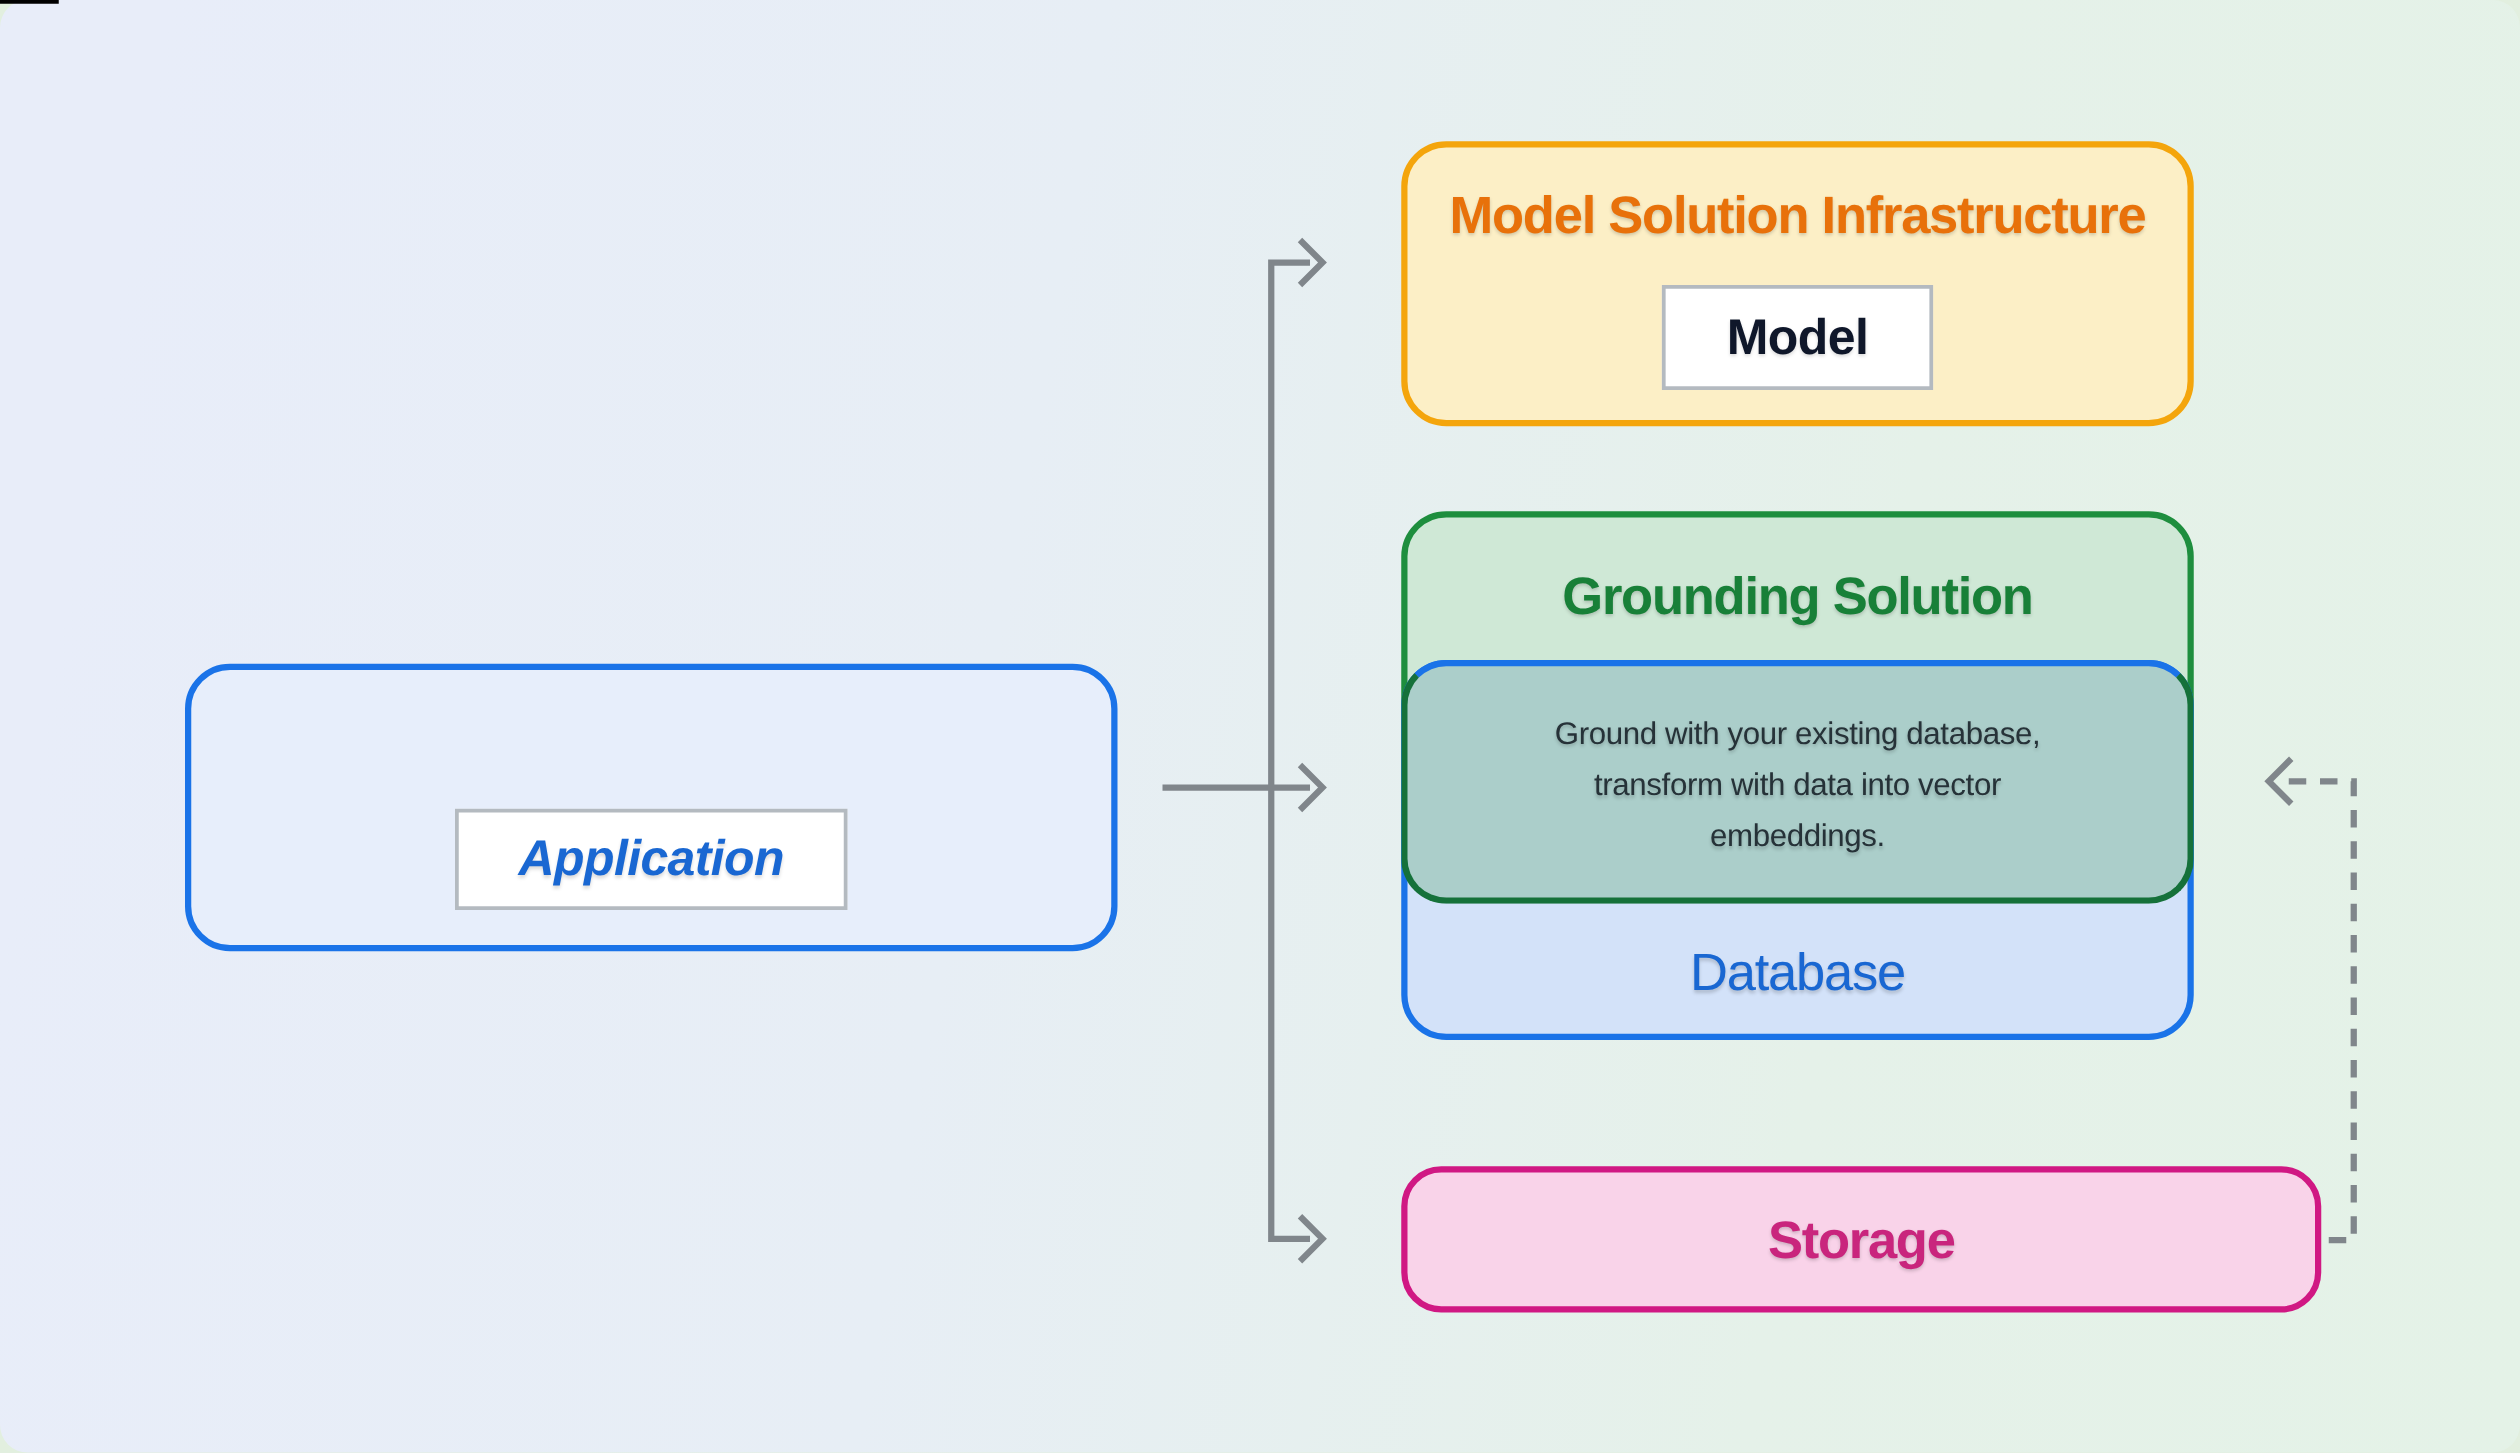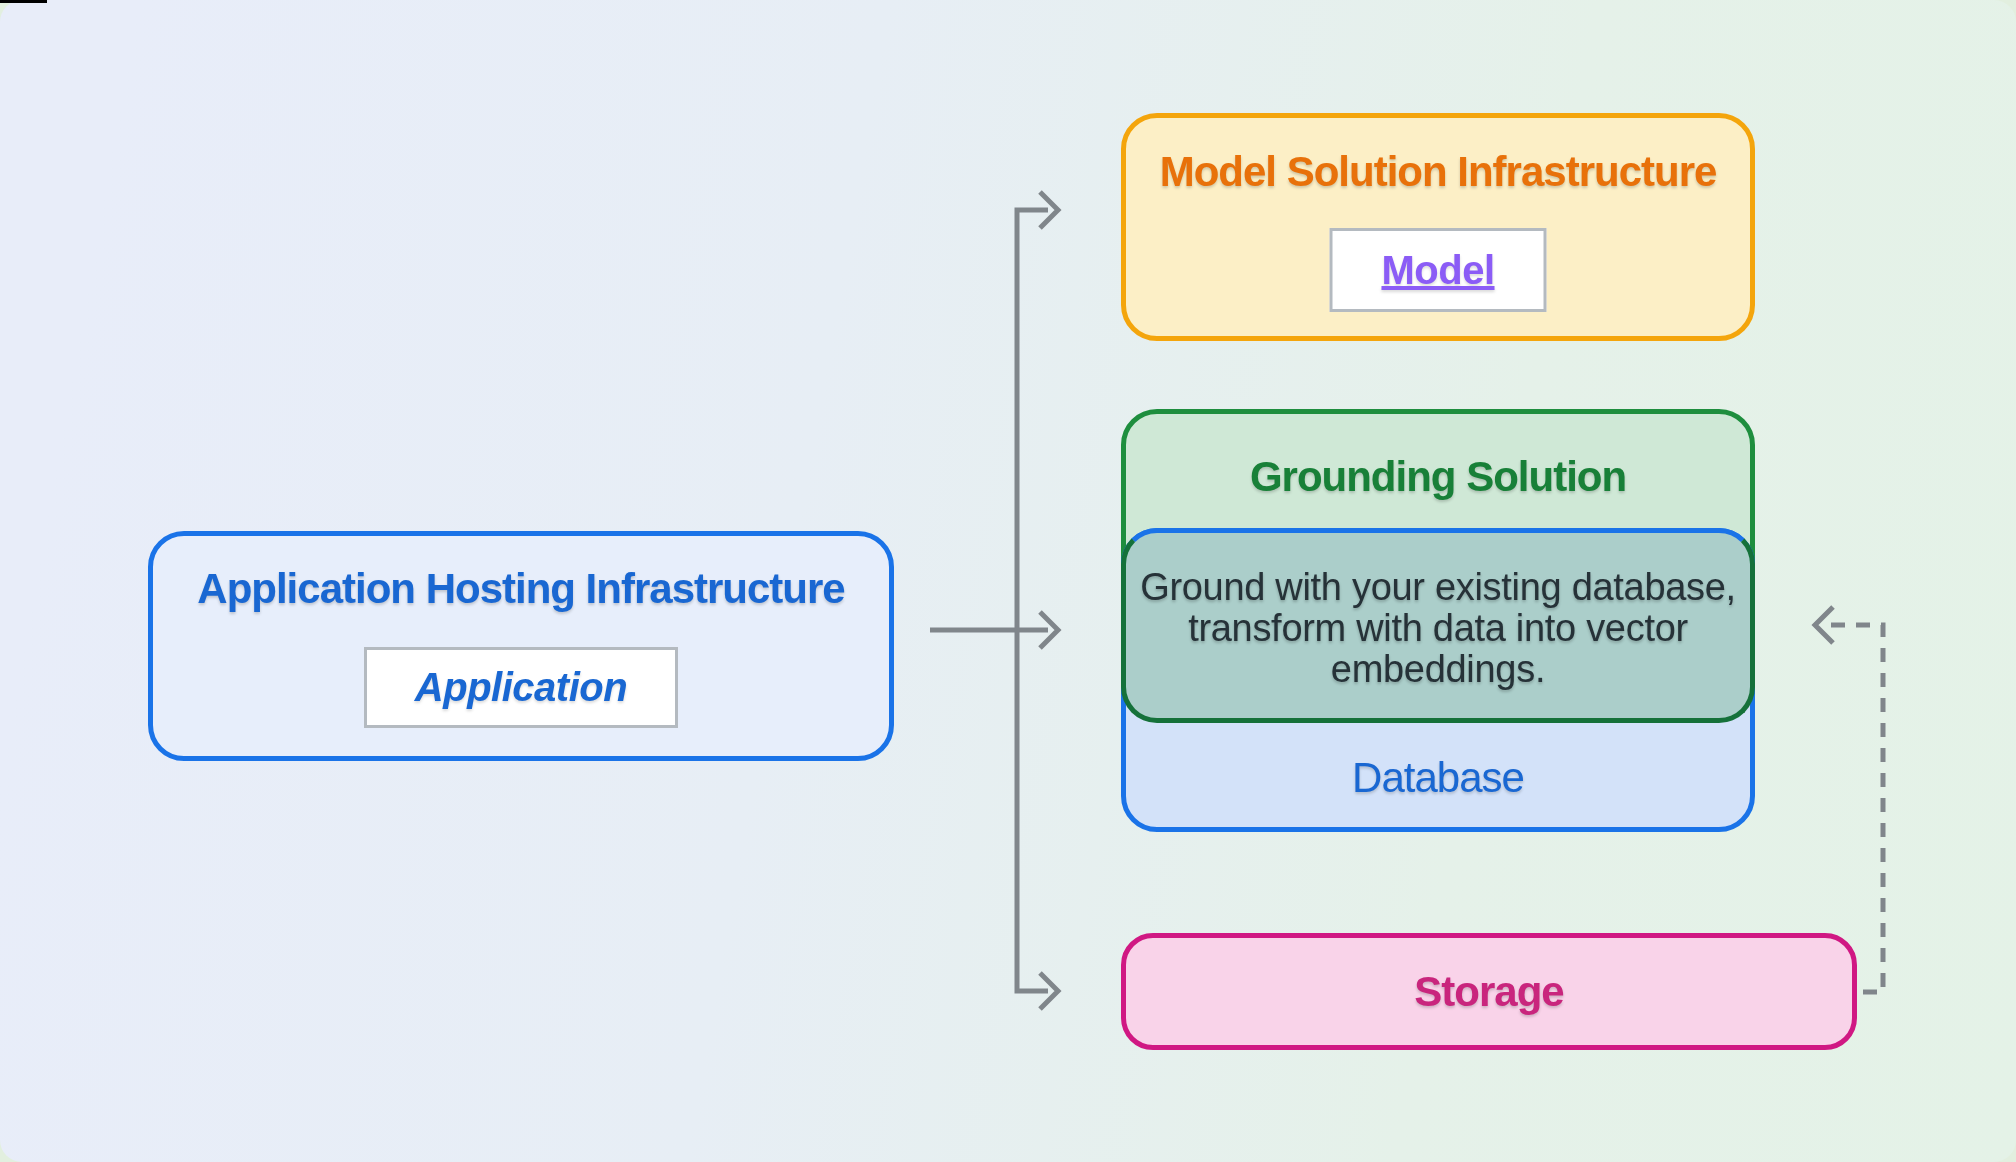--- a/index.html
+++ b/index.html
@@ -33,39 +33,39 @@
     font-weight:bold;font-size:40px;letter-spacing:-0.5px;
     text-shadow:0 2px 3px rgba(0,0,0,0.15);
   }
   
   .app-box{left:148px;top:531px;width:746px;height:230px;background:#e7eefb;border-color:#1a73e8;}
   .app-box .box-title{padding-top:29px;color:#1967d2;}
   .app-chip{top:111px;width:314px;height:81px;color:#1967d2;font-style:italic;}
   
   .model-box{left:1121px;top:113px;width:634px;height:228px;background:#fcefc6;border-color:#f4a50c;}
   .model-box .box-title{padding-top:30px;color:#e8710a;}
-  .model-chip{top:110px;width:217px;height:84px;color:#8b5cf6;text-decoration:underline;}
+  .model-chip{top:110px;width:217px;height:84px;color:#0f172a;}
   
   .grounding-box{left:1121px;top:409px;width:634px;height:316px;background:#cfe8d6;border-color:#1e8e3e;}
   .grounding-box .box-title{padding-top:39px;color:#188038;}
   
   .database-box{left:1121px;top:528px;width:634px;height:304px;background:#d3e2f9;border-color:#1a73e8;}
   .db-label{
     position:absolute;left:0;right:0;top:221px;text-align:center;
     font-weight:normal;font-size:42px;line-height:48px;letter-spacing:-1px;color:#1967d2;
     text-shadow:0 2px 3px rgba(0,0,0,0.18);
   }
   
   .note-box{
     left:1121px;top:528px;width:634px;height:195px;background:#abceca;
     border-color:#1a73e8 #15713a #15713a #15713a;
     display:flex;align-items:center;justify-content:center;
   }
   .note-text{
-    text-align:center;color:#263238;font-size:38px;line-height:41px;letter-spacing:-0.3px;
+    text-align:center;color:#263238;font-size:25px;line-height:41px;letter-spacing:-0.3px;
     padding-top:6px;
     text-shadow:0 2px 3px rgba(0,0,0,0.22);
   }
   .note-text span{display:block;}
   
   .storage-box{
     left:1121px;top:933px;width:736px;height:117px;background:#f9d3e9;border-color:#d01883;
     border-radius:32px;display:flex;align-items:center;justify-content:center;
   }
   .storage-box .box-title{padding-top:0;color:#c9257d;}
@@ -87,21 +87,20 @@
       <path d="M 1040 192 L 1058 210 L 1040 228"></path>
       <path d="M 1040 612 L 1058 630 L 1040 648"></path>
       <path d="M 1040 973 L 1058 991 L 1040 1009"></path>
 
       <path stroke-dasharray="14 11" d="M 1813 992 H 1883 V 625 H 1828"></path>
       <path d="M 1833 607 L 1815 625 L 1833 643"></path>
     </g>
   </svg>
 
   <div class="box app-box">
-    <div class="box-title">Application Hosting Infrastructure</div>
     <div class="chip app-chip">Application</div>
   </div>
 
   <div class="box model-box">
     <div class="box-title">Model Solution Infrastructure</div>
     <div class="chip model-chip">Model</div>
   </div>
 
   <div class="box grounding-box">
     <div class="box-title">Grounding Solution</div>

